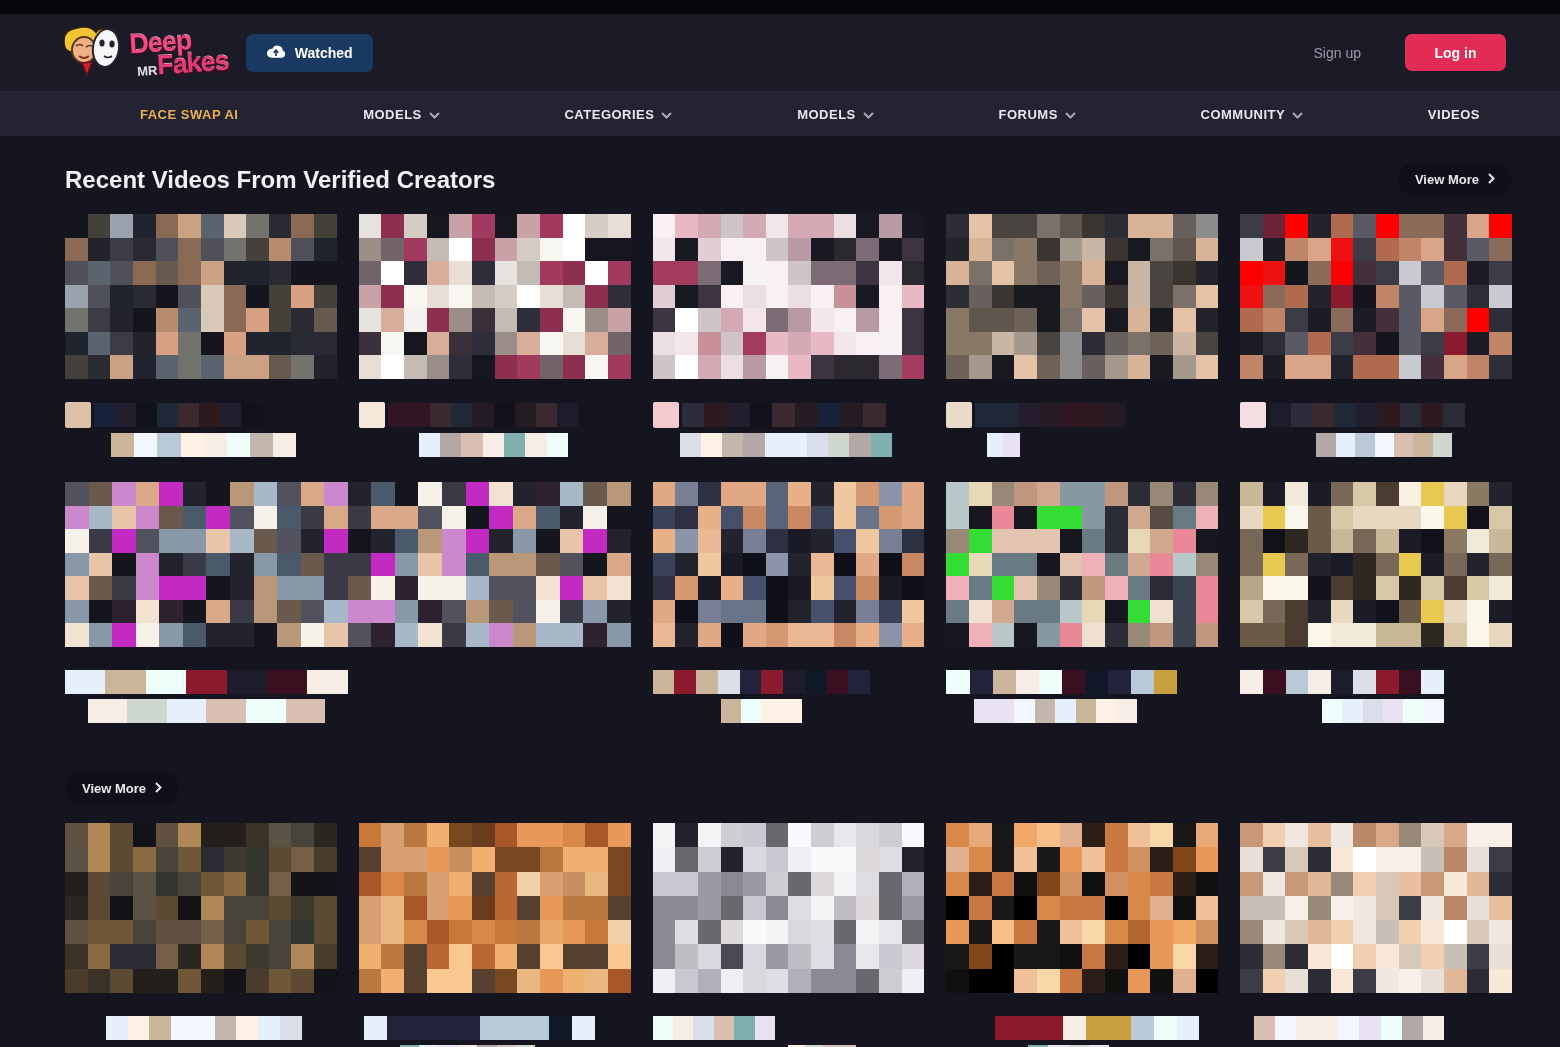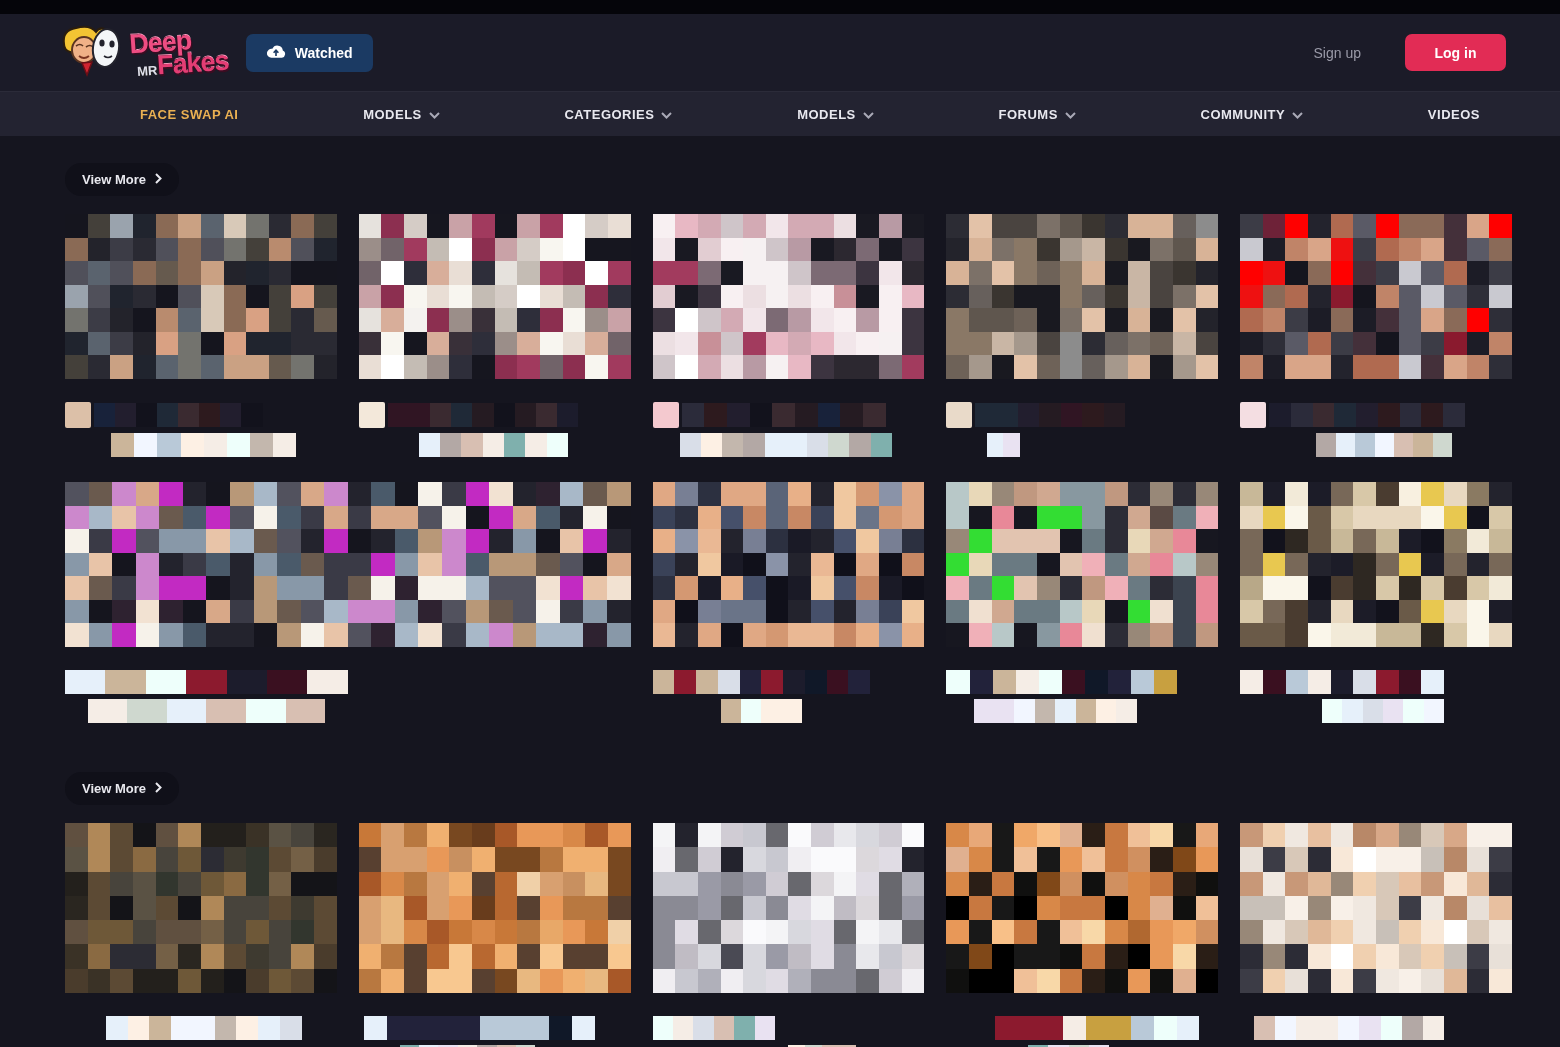--- a/index.html
+++ b/index.html
@@ -141,20 +141,21 @@
         </svg></span>
   </div>
   <div class="nav-item">
     <span>VIDEOS</span>
   </div>
 </div>
 
 <div class="main">
 
   <div class="section-head">
+    <h2>Recent Videos From Verified Creators</h2>
     <button class="view-more">
       <span>View More</span>
       <span><svg width="7" height="11" viewBox="0 0 7 11" fill="none" stroke="#e9e9ef" stroke-width="2">
             <path d="M1 1 L5.5 5.5 L1 10"></path>
           </svg></span>
     </button>
   </div>
 
   <div class="grid" id="grid-row1">
       <div class="card">

